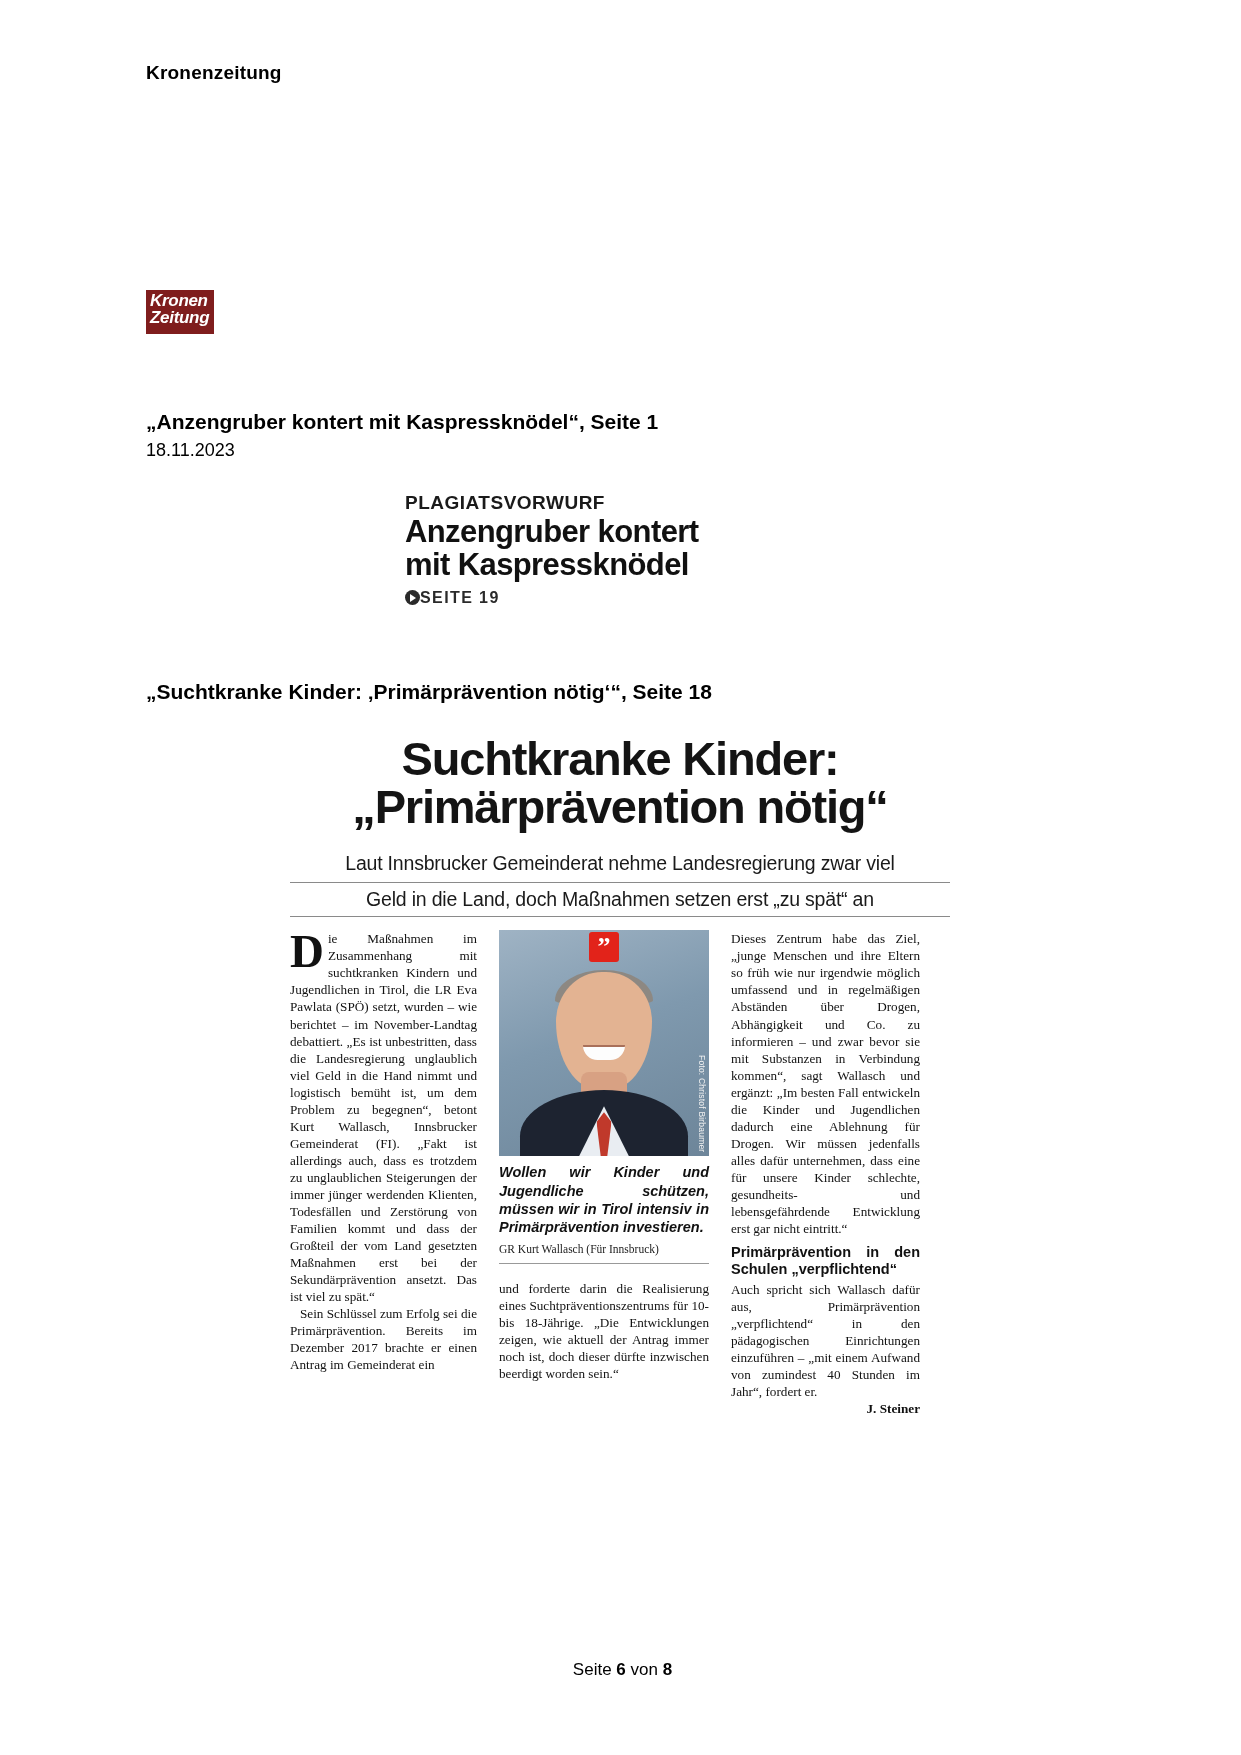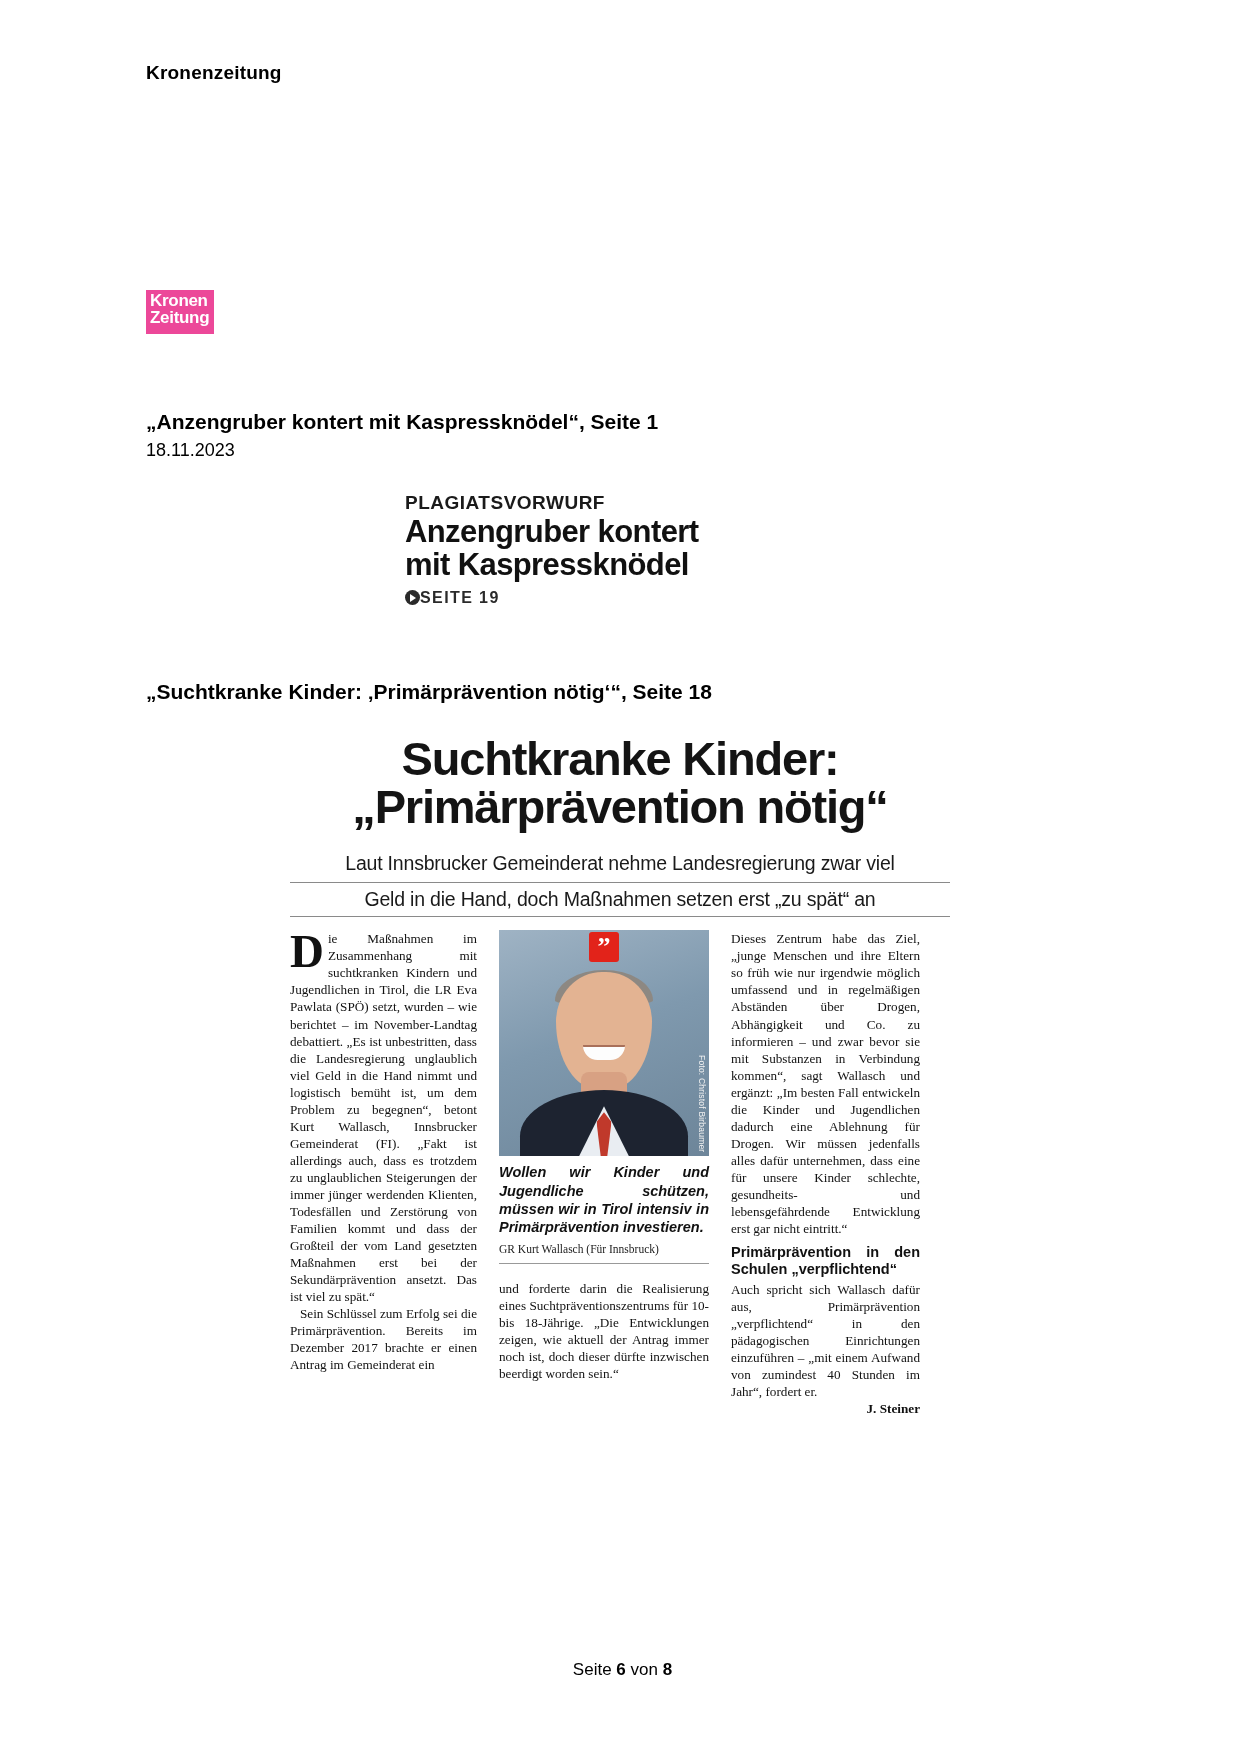--- a/index.html
+++ b/index.html
@@ -32,23 +32,24 @@
     letter-spacing: .2px;
   }
 
   
   .krone-logo {
     position: absolute;
     left: 146px;
     top: 290px;
     width: 68px;
     height: 44px;
-    background: #ec4899;
+    background: #7f1d1d;
     color: #ffffff;
     font-weight: bold;
+    font-style: italic;
     line-height: 1.02;
     padding: 2px 3px 0 4px;
     box-sizing: border-box;
     font-size: 17px;
     letter-spacing: -0.3px;
     overflow: hidden;
   }
   .krone-logo .l2 { display:block; }
 
   
@@ -358,21 +359,21 @@
 
   <div class="sec2-title">„Suchtkranke Kinder: ‚Primärprävention nötig‘“, Seite 18</div>
 
   <div class="clip2">
     <div class="big-head">
       <span>Suchtkranke Kinder:</span>
       <span class="l2">„Primärprävention nötig“</span>
     </div>
     <div class="sub">
       <span class="r1">Laut Innsbrucker Gemeinderat nehme Landesregierung zwar viel</span>
-      <span class="r2">Geld in die Hand, doch Maßnahmen setzen erst „zu spät“ an</span>
+      <span class="r2">Geld in die Land, doch Maßnahmen setzen erst „zu spät“ an</span>
     </div>
 
     <div class="artbody">
 
       <div class="col col-left">
         <p class="first dropcap">Die Maßnahmen im Zusammenhang mit suchtkranken Kindern und Jugendlichen in Tirol, die LR Eva Pawlata (SPÖ) setzt, wurden – wie berichtet – im November-Landtag debattiert. „Es ist unbestritten, dass die Landesregierung unglaublich viel Geld in die Hand nimmt und logistisch bemüht ist, um dem Problem zu begegnen“, betont Kurt Wallasch, Innsbrucker Gemeinderat (FI). „Fakt ist allerdings auch, dass es trotzdem zu unglaublichen Steigerungen der immer jünger werdenden Klienten, Todesfällen und Zerstörung von Familien kommt und dass der Großteil der vom Land gesetzten Maßnahmen erst bei der Sekundärprävention ansetzt. Das ist viel zu spät.“</p>
         <p>Sein Schlüssel zum Erfolg sei die Primärprävention. Bereits im Dezember 2017 brachte er einen Antrag im Gemeinderat ein</p>
       </div>
 
       <div class="col col-mid">

